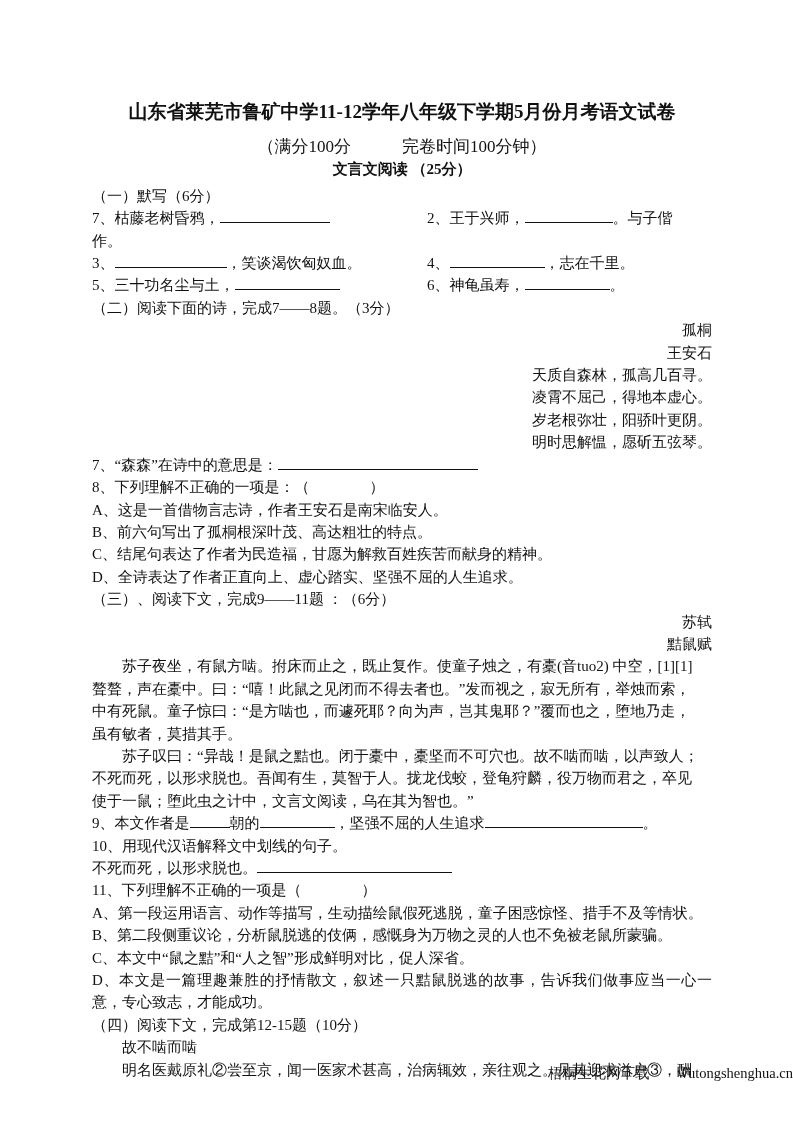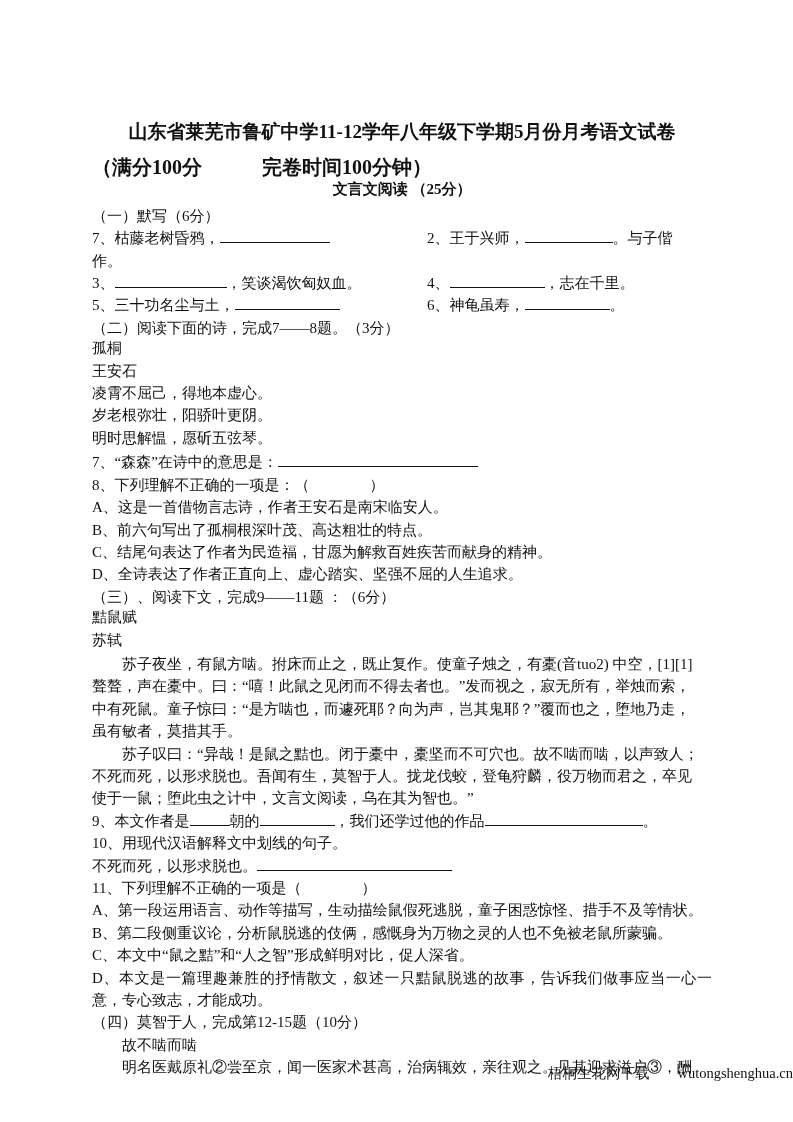--- a/index.html
+++ b/index.html
@@ -7,29 +7,29 @@
   body {
     width: 793px; height: 1122px;
     background: #ffffff;
     color: #111;
     font-family: "Liberation Serif", "DejaVu Serif", serif;
     font-size: 15px;
     line-height: 22.4px;
     overflow: hidden;
   }
   .page { width: 793px; height: 1122px; position: relative; padding-top: 99px; }
-  .content { width: 620px; margin-left: 92px; margin-top: 20px; }
+  .content { width: 620px; margin-left: 92px; }
   .title {
     text-align: center; font-weight: bold; font-size: 19px;
     line-height: 26px; margin-bottom: 11px;
   }
-  .subtitle { font-weight: bold; font-size: 20px; }
+  .subtitle { text-align: center; font-weight: normal; font-size: 17px; }
   .section-head { text-align: center; font-weight: bold; font-size: 15px; margin-bottom: 4px; }
   .line { position: relative; min-height: 22.4px; }
-  .center { text-align: left; font-family: Liberation Mono, monospace; }
+  .center { text-align: right; }
   .col2 { position: absolute; left: 335px; top: 0; white-space: nowrap; }
   .blank {
     display: inline-block;
     border-bottom: 1px solid #111;
     height: 15px;
     vertical-align: baseline;
   }
   .indent { text-indent: 2em; }
   .just { text-align: justify; }
   .footer {
@@ -62,65 +62,66 @@
     </div>
 
     <div class="line">
       <span>5、三十功名尘与土，</span><span class="blank" style="width:105px"></span>
       <span class="col2"><span>6、神龟虽寿，</span><span class="blank" style="width:85px"></span><span>。</span></span>
     </div>
 
     <div class="line">（二）阅读下面的诗，完成7——8题。（3分）</div>
     <div class="line center">孤桐</div>
     <div class="line center">王安石</div>
+    <div class="line center">天质自森林，孤高几百寻。</div>
     <div class="line center">凌霄不屈己，得地本虚心。</div>
     <div class="line center">岁老根弥壮，阳骄叶更阴。</div>
     <div class="line center">明时思解愠，愿斫五弦琴。</div>
 
     <div class="line">
       <span>7、“森森”在诗中的意思是：</span><span class="blank" style="width:200px"></span>
     </div>
     <div class="line">8、下列理解不正确的一项是：（　　　　）</div>
     <div class="line">A、这是一首借物言志诗，作者王安石是南宋临安人。</div>
     <div class="line">B、前六句写出了孤桐根深叶茂、高达粗壮的特点。</div>
     <div class="line">C、结尾句表达了作者为民造福，甘愿为解救百姓疾苦而献身的精神。</div>
     <div class="line">D、全诗表达了作者正直向上、虚心踏实、坚强不屈的人生追求。</div>
 
     <div class="line">（三）、阅读下文，完成9——11题 ：（6分）</div>
+    <div class="line center">苏轼</div>
     <div class="line center">黠鼠赋</div>
-    <div class="line center">苏轼</div>
 
     <div>
       <div class="line indent just">苏子夜坐，有鼠方啮。拊床而止之，既止复作。使童子烛之，有橐(音tuo2) 中空，[1][1]</div>
       <div class="line just">聱聱，声在橐中。曰：“嘻！此鼠之见闭而不得去者也。”发而视之，寂无所有，举烛而索，</div>
       <div class="line just">中有死鼠。童子惊曰：“是方啮也，而遽死耶？向为声，岂其鬼耶？”覆而也之，堕地乃走，</div>
       <div class="line">虽有敏者，莫措其手。</div>
     </div>
     <div>
       <div class="line indent just">苏子叹曰：“异哉！是鼠之黠也。闭于橐中，橐坚而不可穴也。故不啮而啮，以声致人；</div>
       <div class="line just">不死而死，以形求脱也。吾闻有生，莫智于人。拢龙伐蛟，登龟狩麟，役万物而君之，卒见</div>
       <div class="line">使于一鼠；堕此虫之计中，文言文阅读，乌在其为智也。”</div>
     </div>
 
     <div class="line">
-      <span>9、本文作者是</span><span class="blank" style="width:40px"></span><span>朝的</span><span class="blank" style="width:75px"></span><span>，我们还学过他的作品</span><span class="blank" style="width:158px"></span><span>。</span>
+      <span>9、本文作者是</span><span class="blank" style="width:40px"></span><span>朝的</span><span class="blank" style="width:75px"></span><span>，坚强不屈的人生追求</span><span class="blank" style="width:158px"></span><span>。</span>
     </div>
 
     <div class="line">10、用现代汉语解释文中划线的句子。</div>
     <div class="line">
       <span>不死而死，以形求脱也。</span><span class="blank" style="width:195px"></span>
     </div>
 
     <div class="line">11、下列理解不正确的一项是（　　　　）</div>
     <div class="line just">A、第一段运用语言、动作等描写，生动描绘鼠假死逃脱，童子困惑惊怪、措手不及等情状。</div>
     <div class="line just">B、第二段侧重议论，分析鼠脱逃的伎俩，感慨身为万物之灵的人也不免被老鼠所蒙骗。</div>
     <div class="line">C、本文中“鼠之黠”和“人之智”形成鲜明对比，促人深省。</div>
     <div class="line just">D、本文是一篇理趣兼胜的抒情散文，叙述一只黠鼠脱逃的故事，告诉我们做事应当一心一意，专心致志，才能成功。</div>
 
-    <div class="line">（四）莫智于人，完成第12-15题（10分）</div>
+    <div class="line">（四）阅读下文，完成第12-15题（10分）</div>
     <div class="line indent">故不啮而啮</div>
     <div class="line indent just">明名医戴原礼②尝至京，闻一医家术甚高，治病辄效，亲往观之。见其迎求溢户③，酬</div>
 
   </div>
 
   <div class="footer">
     <span>梧桐生花网下载</span><span class="gap"></span><span>wutongshenghua.cn</span>
   </div>
 </div>
 

